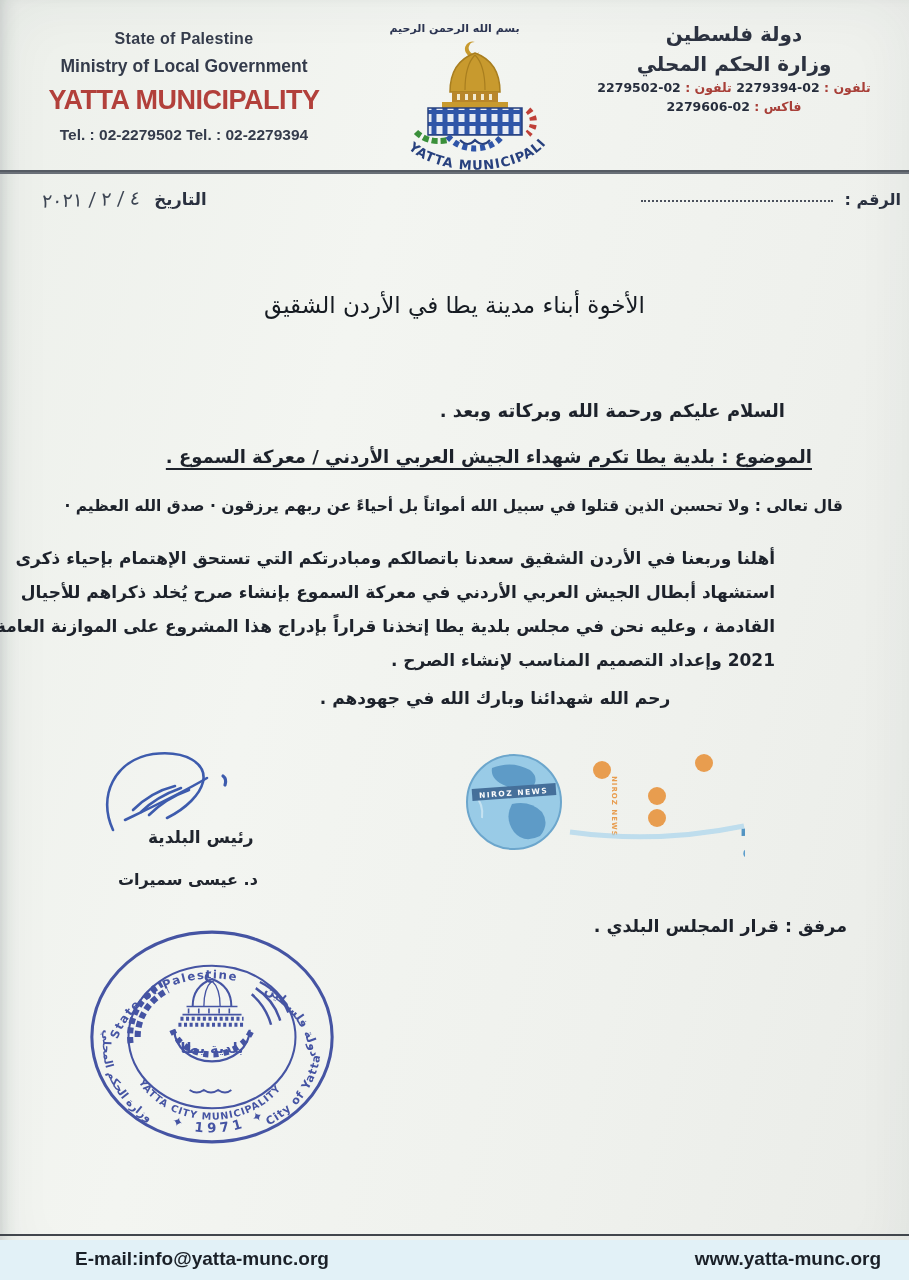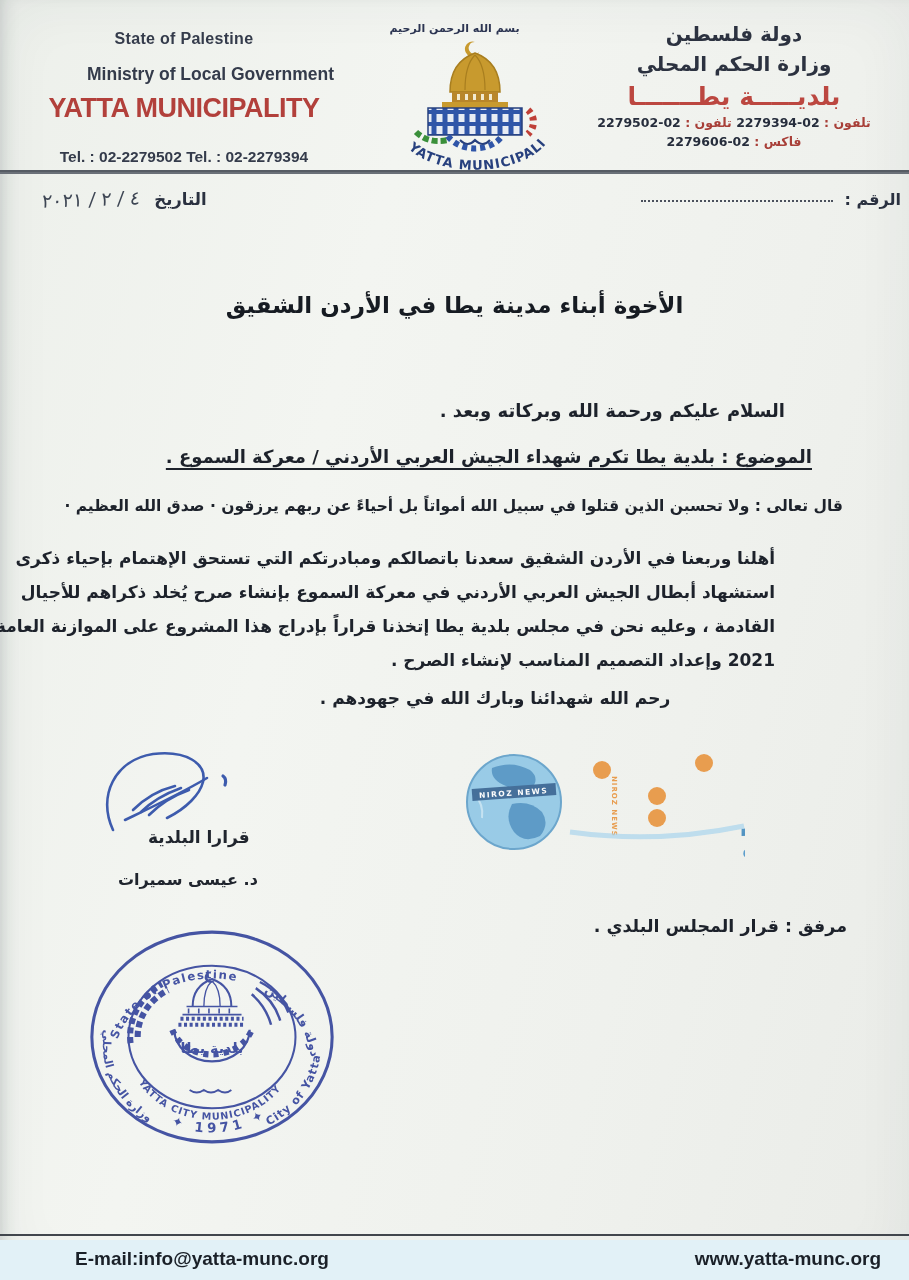--- a/index.html
+++ b/index.html
@@ -6,41 +6,41 @@
   .page{
     position:relative;width:909px;height:1280px;overflow:hidden;
     background:linear-gradient(105deg,#edf0eb 0%,#f3f5f1 35%,#eff1ed 70%,#eaece8 100%);
     box-shadow:inset 0 0 60px rgba(40,50,60,.06), inset 12px 0 18px -12px rgba(60,70,80,.25);
     font-family:"DejaVu Sans",sans-serif;color:#242a33;
   }
   .abs{position:absolute;}
   
   .hdr-en{left:34px;top:30px;width:300px;text-align:center;font-family:"Liberation Sans",sans-serif;color:#343b4b;}
   .hdr-en .l1{font-size:16px;font-weight:700;letter-spacing:.3px;}
-  .hdr-en .l2{font-size:17.5px;font-weight:700;margin-top:16px;text-align:right;}
+  .hdr-en .l2{font-size:17.5px;font-weight:700;margin-top:8px;}
   .hdr-en .nm{font-size:27px;font-weight:700;color:#b2403b;letter-spacing:-.5px;margin-top:8px;white-space:nowrap;}
-  .hdr-en .tel{font-size:15.5px;font-weight:700;margin-top:24px;white-space:nowrap;}
+  .hdr-en .tel{font-size:15.5px;font-weight:700;margin-top:10px;white-space:nowrap;}
   .hdr-en .fax{font-size:15.5px;font-weight:700;margin-top:6px;}
   .hdr-ar{right:30px;top:22px;width:290px;text-align:center;direction:rtl;}
   .hdr-ar .l1{font-size:20px;font-weight:700;color:#2c3240;}
   .hdr-ar .l2{font-size:20px;font-weight:700;color:#2c3240;margin-top:6px;}
   .hdr-ar .nm{font-size:25px;font-weight:700;color:#bc4740;margin-top:6px;white-space:nowrap;}
   .hdr-ar .tel{font-size:12.5px;font-weight:700;margin-top:4px;white-space:nowrap;}
   .hdr-ar .tel .lab{color:#a83f38;}
   .hdr-ar .tel .num{color:#262d3c;}
   .basmala{left:0;right:0;top:22px;text-align:center;font-size:11px;font-weight:700;color:#2c3552;}
   .hdr-rule{left:0;top:170px;width:909px;height:4px;border-top:2px solid #565c64;border-bottom:2px solid #6a7078;box-sizing:border-box;background:transparent;}
   
   .refnum{right:8px;top:190px;direction:rtl;font-size:16px;font-weight:700;color:#2a3140;white-space:nowrap;}
   .refnum .dots{display:inline-block;width:192px;border-bottom:2px dotted #4a505c;vertical-align:middle;margin-right:6px;}
   .dateline{left:42px;top:188px;direction:rtl;display:flex;align-items:center;gap:14px;}
   .dateline .lab{font-size:16.5px;font-weight:700;color:#2a3140;}
   .dateline .val{font-size:19px;font-weight:400;color:#3e4654;letter-spacing:4px;transform:rotate(-2deg) skewX(-6deg);white-space:nowrap;}
   
-  .title{left:0;right:0;top:292px;text-align:center;font-size:23px;font-weight:700;color:#161b22;}
+  .title{left:0;right:0;top:292px;text-align:center;font-size:23px;font-weight:400;color:#161b22;}
   .greet{right:124px;top:400px;direction:rtl;font-size:18px;font-weight:700;white-space:nowrap;color:#1d222b;}
   .subject{right:97px;top:446px;direction:rtl;font-size:18px;font-weight:700;white-space:nowrap;color:#1d222b;text-decoration:underline;text-underline-offset:5px;text-decoration-thickness:2px;}
   .verse{right:66px;top:497px;direction:rtl;font-size:15.5px;font-weight:700;white-space:nowrap;color:#1d222b;}
   .bodypar{left:135px;top:541px;width:640px;direction:rtl;font-size:17px;font-weight:700;color:#1d222b;}
   .bodypar .jline{text-align:justify;text-align-last:justify;line-height:34px;white-space:nowrap;}
   .bodypar .rline{text-align:right;line-height:34px;white-space:nowrap;}
   .closing{left:310px;top:688px;width:370px;direction:rtl;text-align:center;font-size:17px;font-weight:700;color:#1d222b;white-space:nowrap;}
   .attach{right:62px;top:916px;direction:rtl;font-size:17.5px;font-weight:700;color:#1d222b;white-space:nowrap;}
   
   .mayor-title{left:148px;top:827px;font-size:17px;font-weight:700;direction:rtl;color:#20252e;}
@@ -62,21 +62,20 @@
   <div class="abs hdr-en">
     <div class="l1">State of Palestine</div>
     <div class="l2">Ministry of Local Government</div>
     <div class="nm">YATTA MUNICIPALITY</div>
     <div class="tel">Tel. : 02-2279502  Tel. : 02-2279394</div>
   </div>
 
   <div class="abs hdr-ar">
     <div class="l1">دولة فلسطين</div>
     <div class="l2">وزارة الحكم المحلي</div>
-    <div class="nm">بلديـــــة يطـــــــا</div>
     <div class="tel">
       <span class="lab">تلفون :</span>
       <span class="num">02-2279394</span>
       <span class="lab">تلفون :</span>
       <span class="num">02-2279502</span>
     </div>
     <div class="tel">
       <span class="lab">فاكس :</span>
       <span class="num">02-2279606</span>
     </div>
@@ -146,21 +145,21 @@
   <div class="abs closing">رحم الله شهدائنا وبارك الله في جهودهم .</div>
 
   <svg class="abs" style="left:95px;top:748px" width="165" height="100" viewBox="0 0 165 100">
     <g stroke="#3d5bad" stroke-width="2.6" fill="none" stroke-linecap="round">
       <path d="M18,82 C2,48 20,12 58,6 C92,2 112,16 108,34 C105,46 92,60 72,70"></path>
       <path d="M38,62 C50,50 64,42 80,38 M46,64 C58,52 72,45 86,40 M54,67 C66,55 80,47 94,42"></path>
       <path d="M30,72 C55,60 85,46 112,30"></path>
       <path d="M128,28 q4,3 2,9" stroke-width="3.2"></path>
     </g>
   </svg>
-  <div class="abs mayor-title">قرارا البلدية</div>
+  <div class="abs mayor-title">رئيس البلدية</div>
   <div class="abs mayor-name">د. عيسى سميرات</div>
 
   <svg class="abs" style="left:452px;top:746px;opacity:.88" width="293" height="118" viewBox="0 0 293 118">
     <defs>
       <linearGradient id="wmg" x1="0" y1="0" x2="0" y2="1">
         <stop offset="0" stop-color="#7cc0e8"></stop>
           <stop offset="1" stop-color="#3a84ba"></stop>
       </linearGradient>
     </defs>
 

